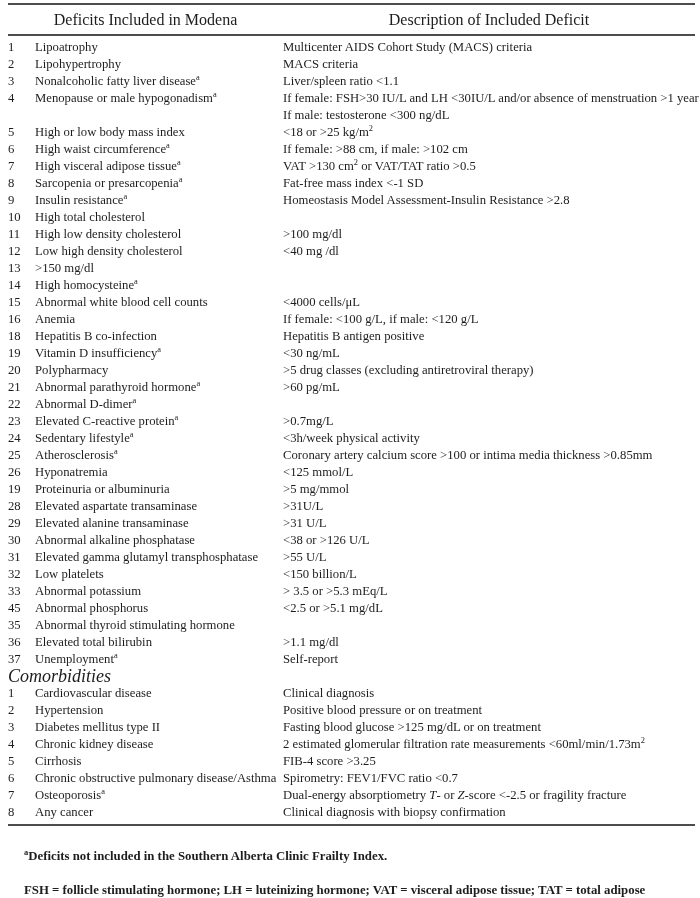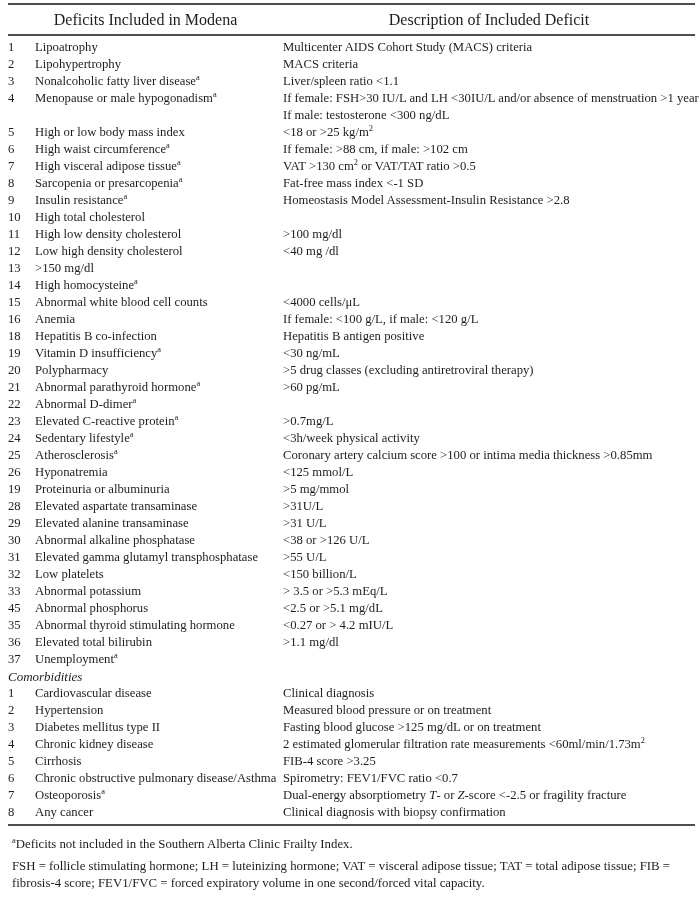--- a/index.html
+++ b/index.html
@@ -39,29 +39,29 @@
     display:grid;
     grid-template-columns:27px 248px 1fr;
   }
   .cell{
     font-size:12.7px;
     line-height:17px;
     white-space:nowrap;
   }
   .section-row{
     font-style:italic;
-    font-size:13px;
+    font-size:18px;
     line-height:17px;
   }
   .footnotes{
     padding-top:6px;
     font-size:12.8px;
     line-height:17.5px;
   }
-  .fn{margin:4px;}
+  .fn{margin:16px;font-weight:bold;}
   sup{
     font-size:0.66em;
     vertical-align:super;
     line-height:0;
   }
 </style>
 </head>
 <body>
 
 <div class="page">
@@ -229,41 +229,41 @@
         <div class="cell desc">&gt; 3.5 or &gt;5.3 mEq/L</div>
       </div>
       <div class="row">
         <div class="cell num">45</div>
         <div class="cell name">Abnormal phosphorus</div>
         <div class="cell desc">&lt;2.5 or &gt;5.1 mg/dL</div>
       </div>
       <div class="row">
         <div class="cell num">35</div>
         <div class="cell name">Abnormal thyroid stimulating hormone</div>
-        <div class="cell desc">&lt;0.27 or &gt; 4.2 mIU/L</div>
       </div>
       <div class="row">
         <div class="cell num">36</div>
         <div class="cell name">Elevated total bilirubin</div>
         <div class="cell desc">&gt;1.1 mg/dl</div>
       </div>
       <div class="row">
         <div class="cell num">37</div>
         <div class="cell name">Unemployment<sup>a</sup></div>
+        <div class="cell desc">Self-report</div>
       </div>
       <div class="section-row">Comorbidities</div>
       <div class="row">
         <div class="cell num">1</div>
         <div class="cell name">Cardiovascular disease</div>
         <div class="cell desc">Clinical diagnosis</div>
       </div>
       <div class="row">
         <div class="cell num">2</div>
         <div class="cell name">Hypertension</div>
-        <div class="cell desc">Measured blood pressure or on treatment</div>
+        <div class="cell desc">Positive blood pressure or on treatment</div>
       </div>
       <div class="row">
         <div class="cell num">3</div>
         <div class="cell name">Diabetes mellitus type II</div>
         <div class="cell desc">Fasting blood glucose &gt;125 mg/dL or on treatment</div>
       </div>
       <div class="row">
         <div class="cell num">4</div>
         <div class="cell name">Chronic kidney disease</div>
         <div class="cell desc">2 estimated glomerular filtration rate measurements &lt;60ml/min/1.73m<sup>2</sup></div>

